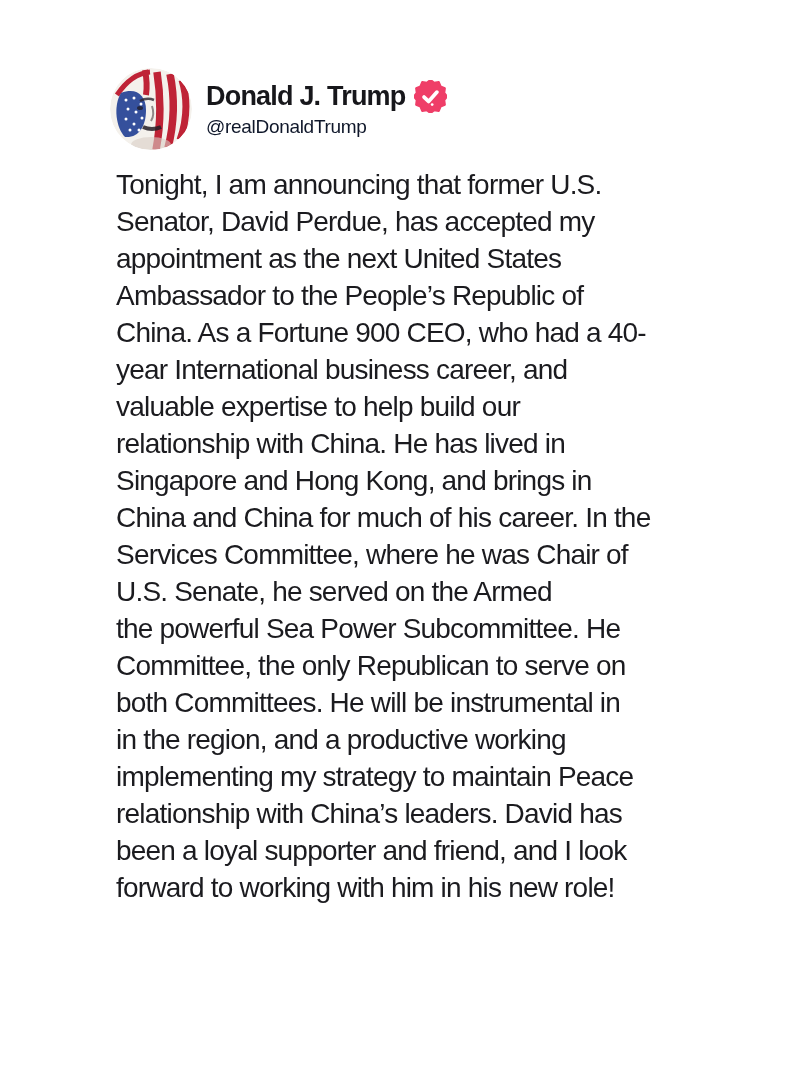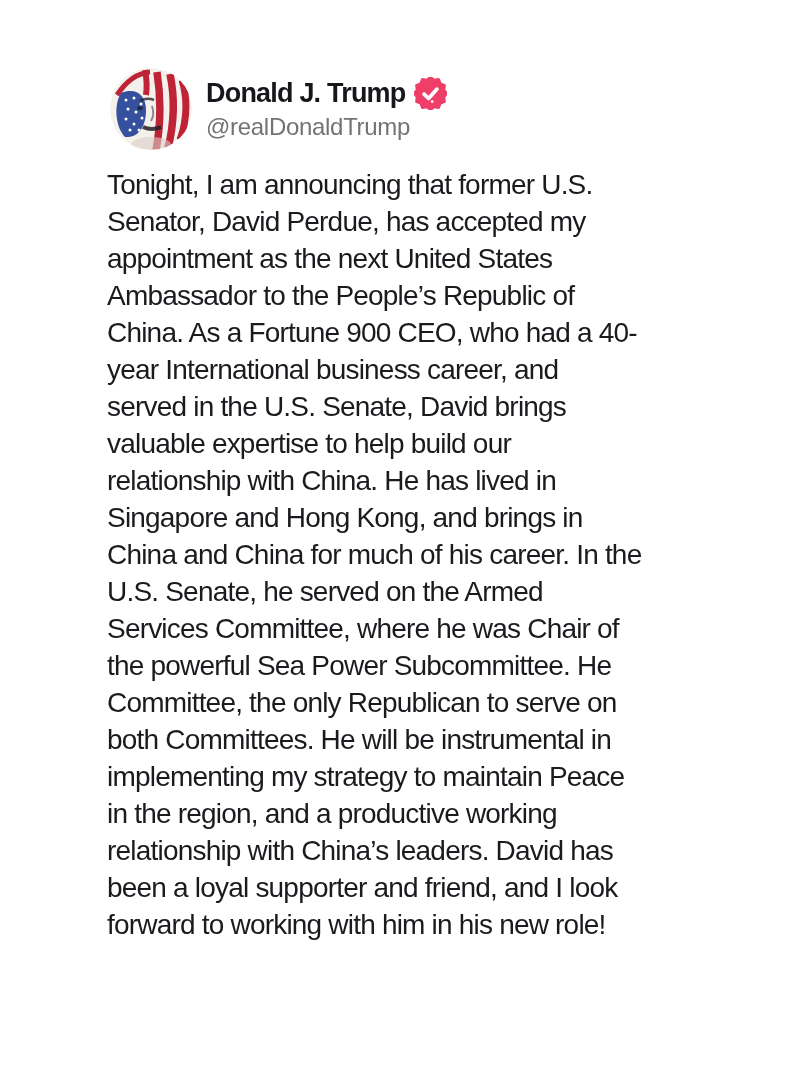--- a/index.html
+++ b/index.html
@@ -17,24 +17,24 @@
   }
   .avatar svg { display:block; width:82px; height:82px; }
   .id-block { display:flex; flex-direction:column; gap:3px; }
   .name-row { display:flex; align-items:center; gap:8px; }
   .display-name {
     font-size:27px; font-weight:700; color:#17171b;
     letter-spacing:-0.8px; cursor:pointer; white-space:nowrap;
   }
   .badge { width:33px; height:33px; flex:0 0 auto; }
   .handle {
-    font-size:24px; color:#737373; letter-spacing:-0.3px; cursor:pointer;
+    font-size:19px; color:#0f172a; letter-spacing:-0.3px; cursor:pointer;
     white-space:nowrap;
   }
-  .post-body { position:absolute; left:107px; top:166px; width:628px; }
+  .post-body { position:absolute; left:116px; top:166px; width:628px; }
   .post-body .line {
     font-size:28px; line-height:37px; color:#1b1b1f;
     letter-spacing:-0.8px; white-space:nowrap;
   }
 </style>
 </head>
 <body>
 
 <div class="canvas">
 
@@ -96,30 +96,29 @@
     </div>
   </header>
 
   <div class="post-body">
       <div class="line">Tonight, I am announcing that former U.S.</div>
       <div class="line">Senator, David Perdue, has accepted my</div>
       <div class="line">appointment as the next United States</div>
       <div class="line">Ambassador to the People’s Republic of</div>
       <div class="line">China. As a Fortune 900 CEO, who had a 40-</div>
       <div class="line">year International business career, and</div>
-      <div class="line">served in the U.S. Senate, David brings</div>
       <div class="line">valuable expertise to help build our</div>
       <div class="line">relationship with China. He has lived in</div>
       <div class="line">Singapore and Hong Kong, and brings in</div>
       <div class="line">China and China for much of his career. In the</div>
+      <div class="line">Services Committee, where he was Chair of</div>
       <div class="line">U.S. Senate, he served on the Armed</div>
-      <div class="line">Services Committee, where he was Chair of</div>
       <div class="line">the powerful Sea Power Subcommittee. He</div>
       <div class="line">Committee, the only Republican to serve on</div>
       <div class="line">both Committees. He will be instrumental in</div>
+      <div class="line">in the region, and a productive working</div>
       <div class="line">implementing my strategy to maintain Peace</div>
-      <div class="line">in the region, and a productive working</div>
       <div class="line">relationship with China’s leaders. David has</div>
       <div class="line">been a loyal supporter and friend, and I look</div>
       <div class="line">forward to working with him in his new role!</div>
     </div>
 
 </div>
 
 </body></html>

